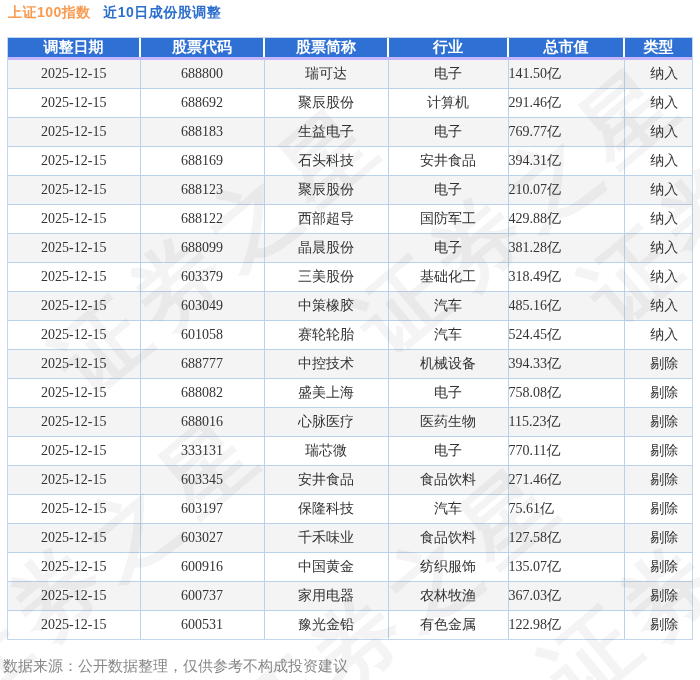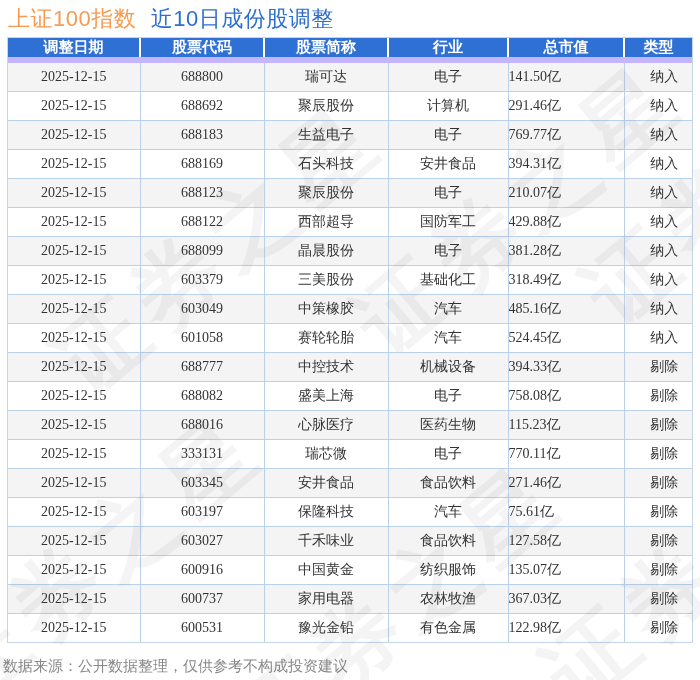--- a/index.html
+++ b/index.html
@@ -13,22 +13,22 @@
     background: #ffffff;
     overflow: hidden;
     font-family: "Liberation Sans", sans-serif;
   }
 
   
   .page-title {
     position: absolute;
     left: 8px;
     top: 4px;
-    font-size: 22px;
-    font-weight: normal;
+    font-size: 14px;
+    font-weight: bold;
     letter-spacing: 0.5px;
     white-space: nowrap;
   }
   .title-highlight { color: #f89b51; }
   .title-rest { color: #2d6fce; margin-left: 8px; }
 
   
   .table-wrap {
     position: absolute;
     left: 7px;
@@ -43,21 +43,21 @@
     table-layout: fixed;
   }
   thead th {
     background: #2e70d3;
     color: #ffffff;
     font-size: 15px;
     font-weight: bold;
     height: 17px;
     text-align: center;
     border-left: 2px solid #ffffff;
-    border-bottom: 6px solid #c4b5fd;
+    border-bottom: 3px solid #c4b5fd;
     padding: 0;
   }
   thead th:first-child { border-left: none; }
   tbody td {
     height: 28px;
     font-size: 14px;
     color: #333333;
     text-align: center;
     border: 1px solid #b9d2ea;
     padding: 0;

